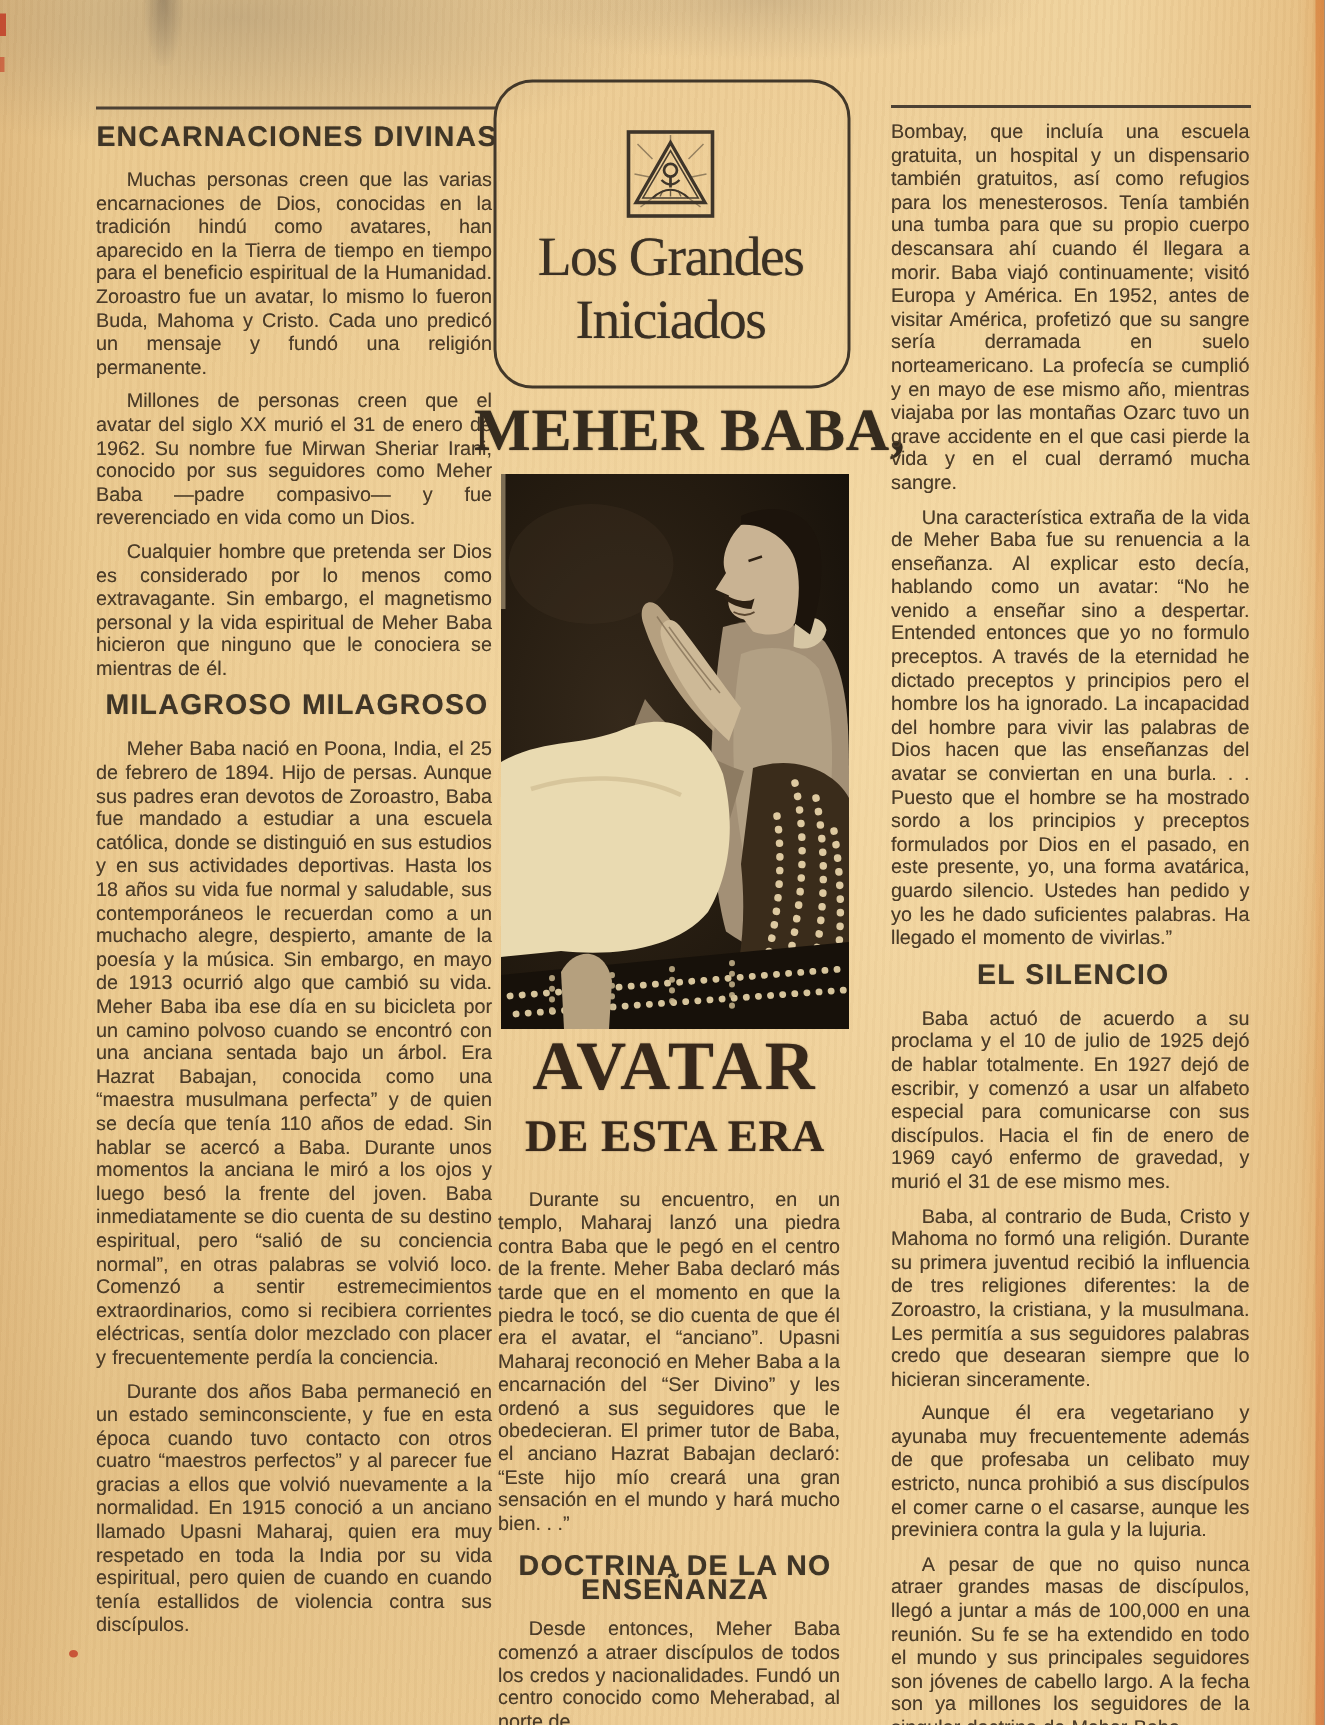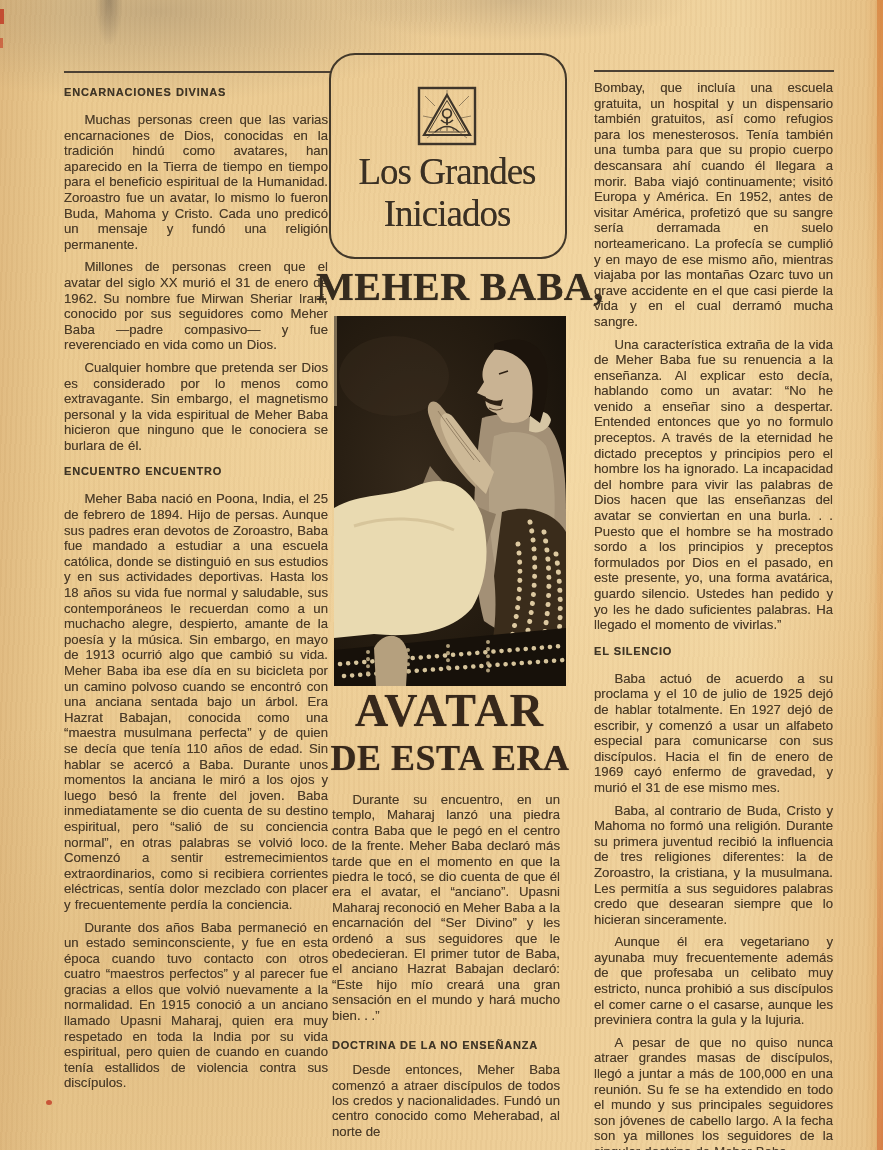--- a/index.html
+++ b/index.html
@@ -25,40 +25,40 @@
   
   .rule{position:absolute;height:2px;background:#4c4134;}
   .rule-left{left:64px;top:71px;width:267px;}
   .rule-right{left:594px;top:70px;width:240px;}
   
   .col{position:absolute;color:#4a3b28;font-size:13.2px;line-height:15.6px;
     text-align:justify;text-shadow:0 0 .4px rgba(74,59,40,.55);word-spacing:.5px;}
   .col p{margin:0 4px 7px 0;text-indent:1.55em;}
   .col-left{left:64px;top:84px;width:268px;}
   .col-right{left:594px;top:80px;width:243px;}
-  h3.sec{font-size:11px;line-height:16px;font-weight:bold;letter-spacing:.8px;
-    text-align:left;color:#3f3526;margin:10px 0 12px 0;text-shadow:0 0 .5px rgba(63,53,38,.6);}
+  h3.sec{font-size:19px;line-height:16px;font-weight:bold;letter-spacing:.8px;
+    text-align:center;color:#3f3526;margin:10px 0 12px 0;text-shadow:0 0 .5px rgba(63,53,38,.6);}
   h3.sec.first{margin-top:0;}
   
   .col-mid{position:absolute;left:332px;top:0;width:236px;}
   .masthead-box{position:absolute;left:-3px;top:53px;width:234px;height:202px;
     border:2.5px solid #42382a;border-radius:26px;}
   .emblem{position:absolute;left:86px;top:31px;width:60px;height:60px;}
   .masthead-title{position:absolute;left:0;top:96px;width:232px;text-align:center;
     font-family:"Liberation Serif",serif;font-weight:500;font-size:37px;line-height:42px;
     color:#3a3024;letter-spacing:-1px;text-shadow:0 0 .6px rgba(58,48,36,.7);}
   .article-title{position:absolute;left:-16px;top:263px;width:268px;text-align:left;white-space:nowrap;
     font-family:"Liberation Serif",serif;font-weight:bold;font-size:40px;letter-spacing:.5px;
     color:#352b1e;text-shadow:0 0 .8px rgba(53,43,30,.8);}
   .photo{position:absolute;left:2px;top:316px;width:232px;height:370px;}
   .subtitle{position:absolute;left:-14px;top:688px;width:264px;text-align:center;
     font-family:"Liberation Serif",serif;font-weight:bold;color:#37281b;
     text-shadow:0 0 .8px rgba(55,40,27,.8);}
   .subtitle .l1{font-size:46px;line-height:46px;letter-spacing:2px;display:block;}
-  .subtitle .l2{font-size:36px;line-height:48px;letter-spacing:.5px;display:block;}
+  .subtitle .l2{font-size:30px;line-height:48px;letter-spacing:.5px;display:block;}
   .mid-text{position:absolute;left:0;top:792px;width:236px;color:#4a3b28;font-size:13.2px;
     line-height:15.4px;text-align:justify;text-shadow:0 0 .4px rgba(74,59,40,.55);}
   .mid-text p{margin:0 8px 7px 0;text-indent:1.55em;}
   .mid-text h3.sec{margin:14px 0 9px 0;}
 </style>
 </head>
 <body>
 
 <div class="page">
 
@@ -68,22 +68,22 @@
   <div class="red-speck"></div>
   <div class="smudge"></div>
 
   <div class="rule rule-left"></div>
   <div class="rule rule-right"></div>
 
   <div class="col col-left">
     <h3 class="sec first">ENCARNACIONES DIVINAS</h3>
     <p>Muchas personas creen que las varias encarnaciones de Dios, conocidas en la tradición hindú como avatares, han aparecido en la Tierra de tiempo en tiempo para el beneficio espiritual de la Humanidad. Zoroastro fue un avatar, lo mismo lo fueron Buda, Mahoma y Cristo. Cada uno predicó un mensaje y fundó una religión permanente.</p>
     <p>Millones de personas creen que el avatar del siglo XX murió el 31 de enero de 1962. Su nombre fue Mirwan Sheriar Irani, conocido por sus seguidores como Meher Baba —padre compasivo— y fue reverenciado en vida como un Dios.</p>
-    <p>Cualquier hombre que pretenda ser Dios es considerado por lo menos como extravagante. Sin embargo, el magnetismo personal y la vida espiritual de Meher Baba hicieron que ninguno que le conociera se burlara de él.</p>
-    <h3 class="sec">ENCUENTRO ENCUENTRO</h3>
+    <p>Cualquier hombre que pretenda ser Dios es considerado por lo menos como extravagante. Sin embargo, el magnetismo personal y la vida espiritual de Meher Baba hicieron que ninguno que le conociera se mientras de él.</p>
+    <h3 class="sec">MILAGROSO MILAGROSO</h3>
     <p>Meher Baba nació en Poona, India, el 25 de febrero de 1894. Hijo de persas. Aunque sus padres eran devotos de Zoroastro, Baba fue mandado a estudiar a una escuela católica, donde se distinguió en sus estudios y en sus actividades deportivas. Hasta los 18 años su vida fue normal y saludable, sus contemporáneos le recuerdan como a un muchacho alegre, despierto, amante de la poesía y la música. Sin embargo, en mayo de 1913 ocurrió algo que cambió su vida. Meher Baba iba ese día en su bicicleta por un camino polvoso cuando se encontró con una anciana sentada bajo un árbol. Era Hazrat Babajan, conocida como una “maestra musulmana perfecta” y de quien se decía que tenía 110 años de edad. Sin hablar se acercó a Baba. Durante unos momentos la anciana le miró a los ojos y luego besó la frente del joven. Baba inmediatamente se dio cuenta de su destino espiritual, pero “salió de su conciencia normal”, en otras palabras se volvió loco. Comenzó a sentir estremecimientos extraordinarios, como si recibiera corrientes eléctricas, sentía dolor mezclado con placer y frecuentemente perdía la conciencia.</p>
     <p>Durante dos años Baba permaneció en un estado seminconsciente, y fue en esta época cuando tuvo contacto con otros cuatro “maestros perfectos” y al parecer fue gracias a ellos que volvió nuevamente a la normalidad. En 1915 conoció a un anciano llamado Upasni Maharaj, quien era muy respetado en toda la India por su vida espiritual, pero quien de cuando en cuando tenía estallidos de violencia contra sus discípulos.</p>
   </div>
 
   <div class="col-mid">
 
     <div class="masthead-box">
       <svg class="emblem" viewBox="0 0 60 60">
         <rect x="2" y="2" width="56" height="56" fill="none" stroke="#3e352a" stroke-width="2.4"></rect>
         <g stroke="#4a3f30" stroke-width="1" opacity="0.55">

